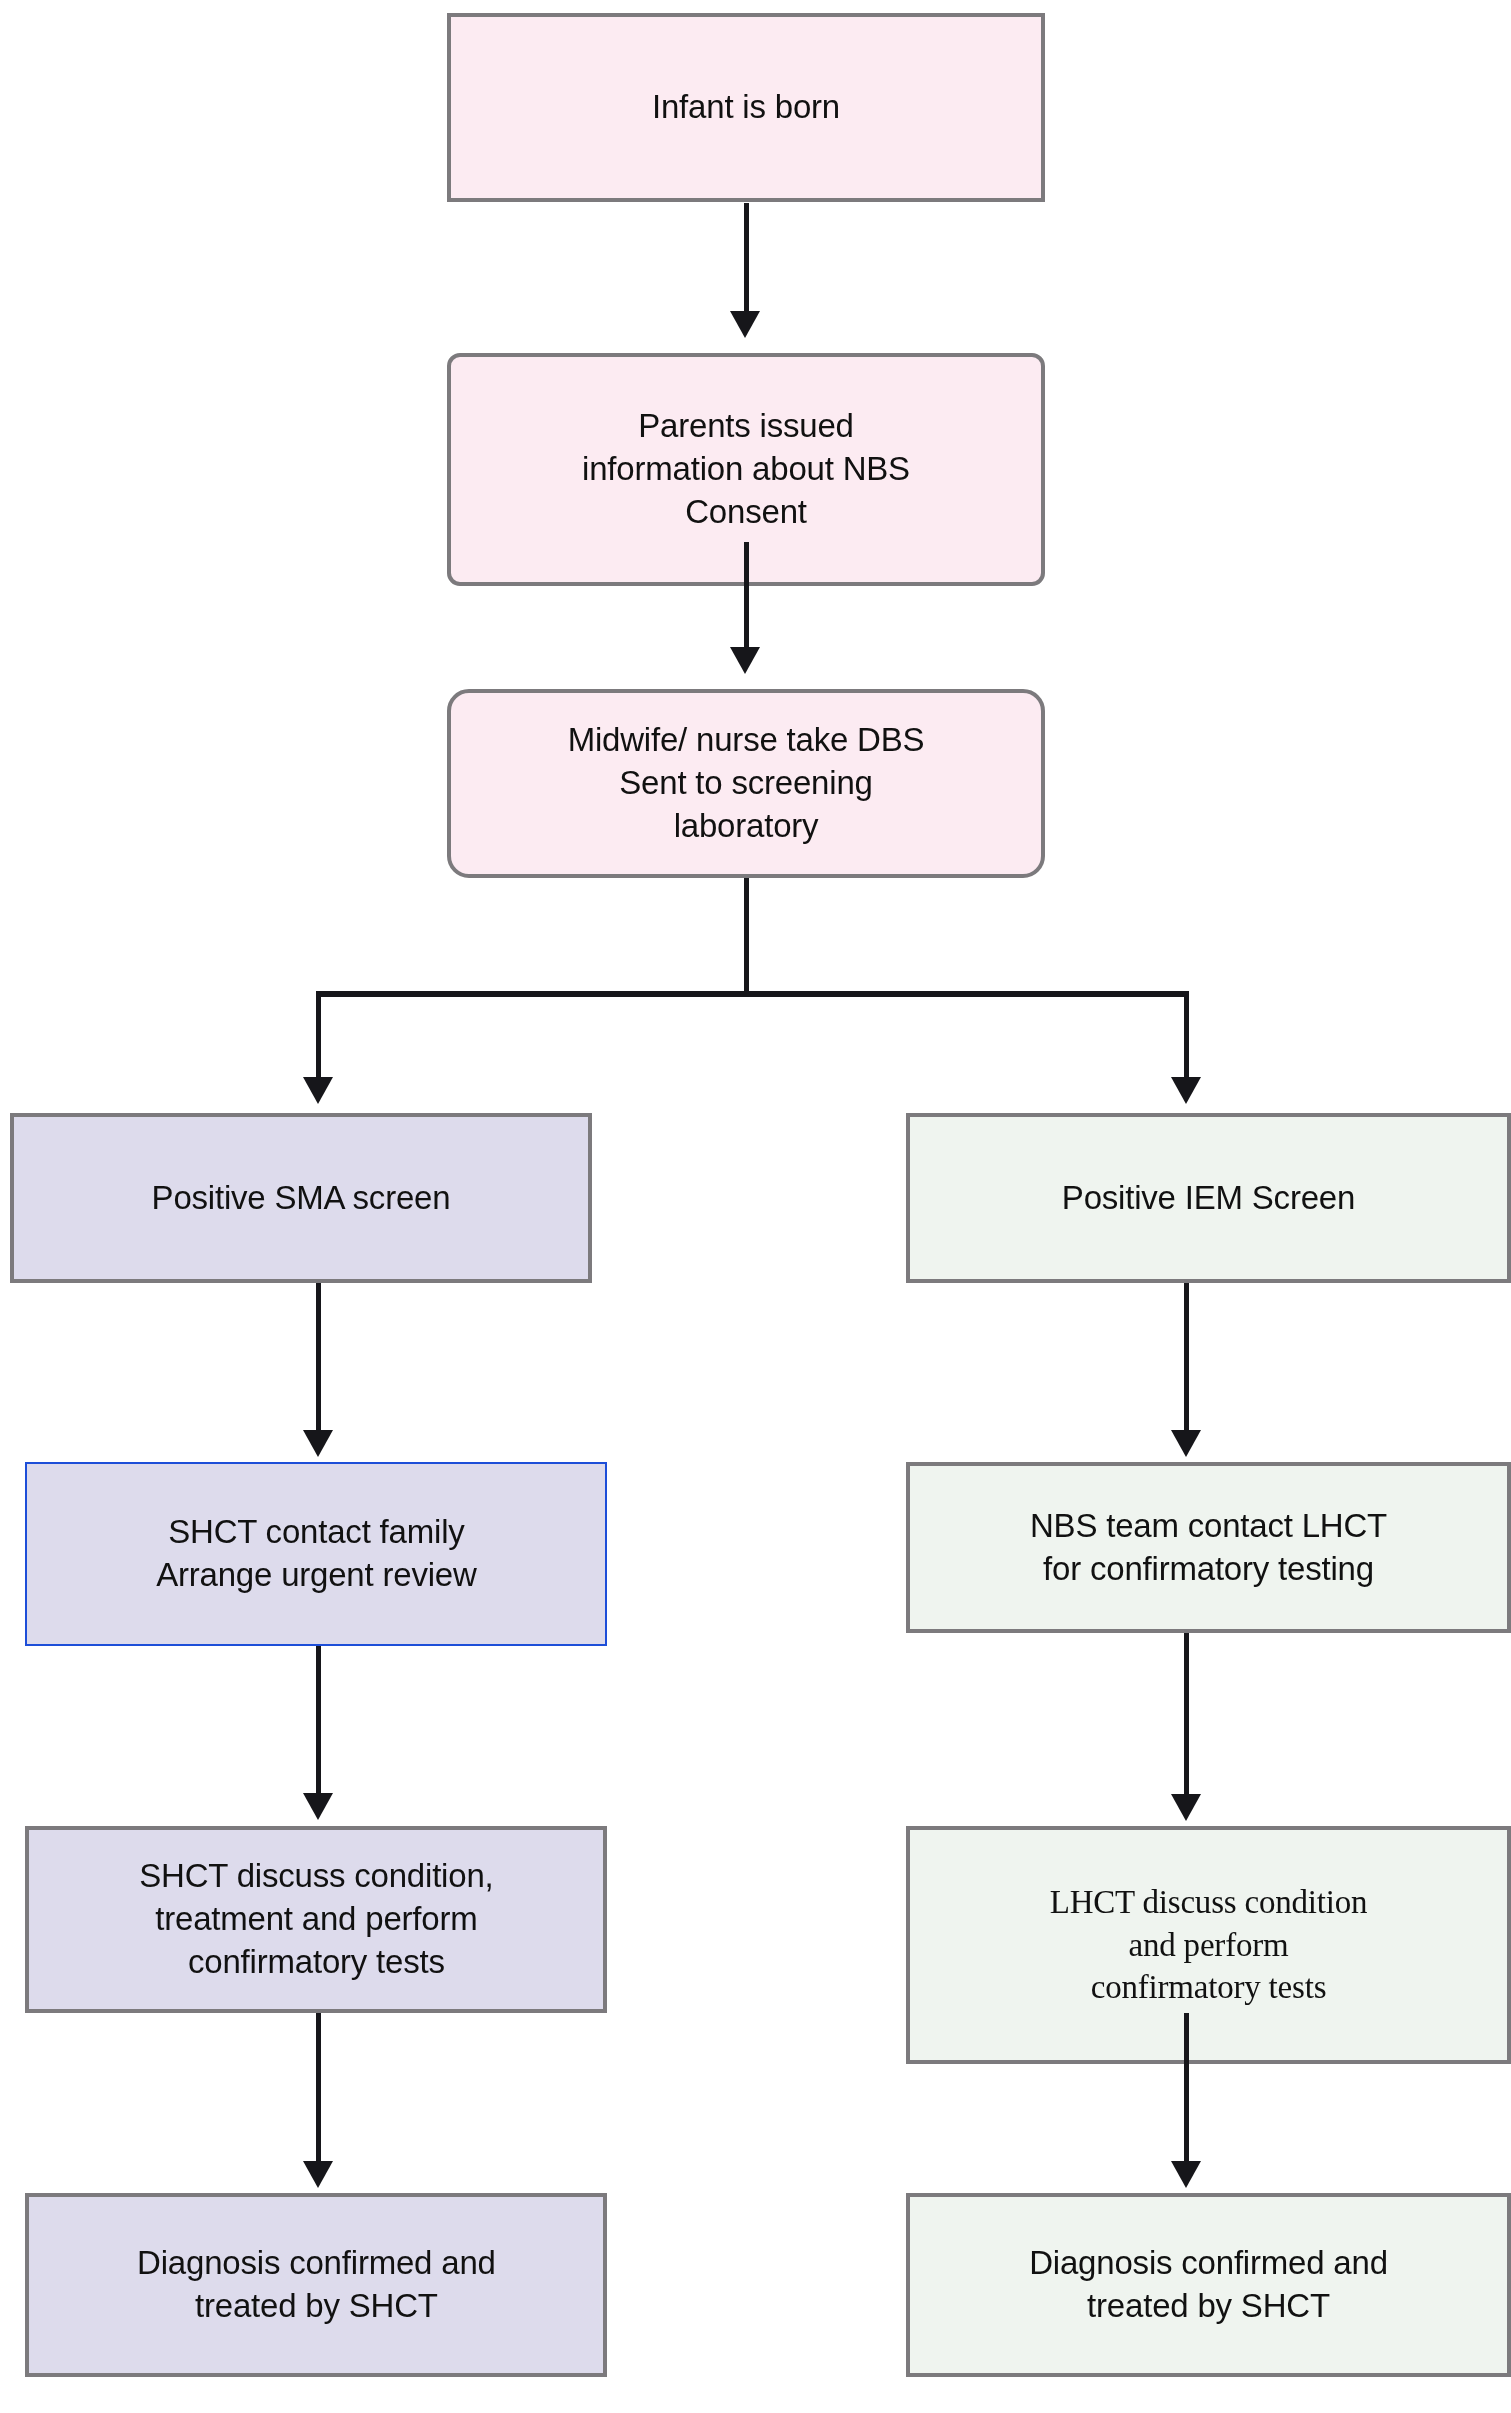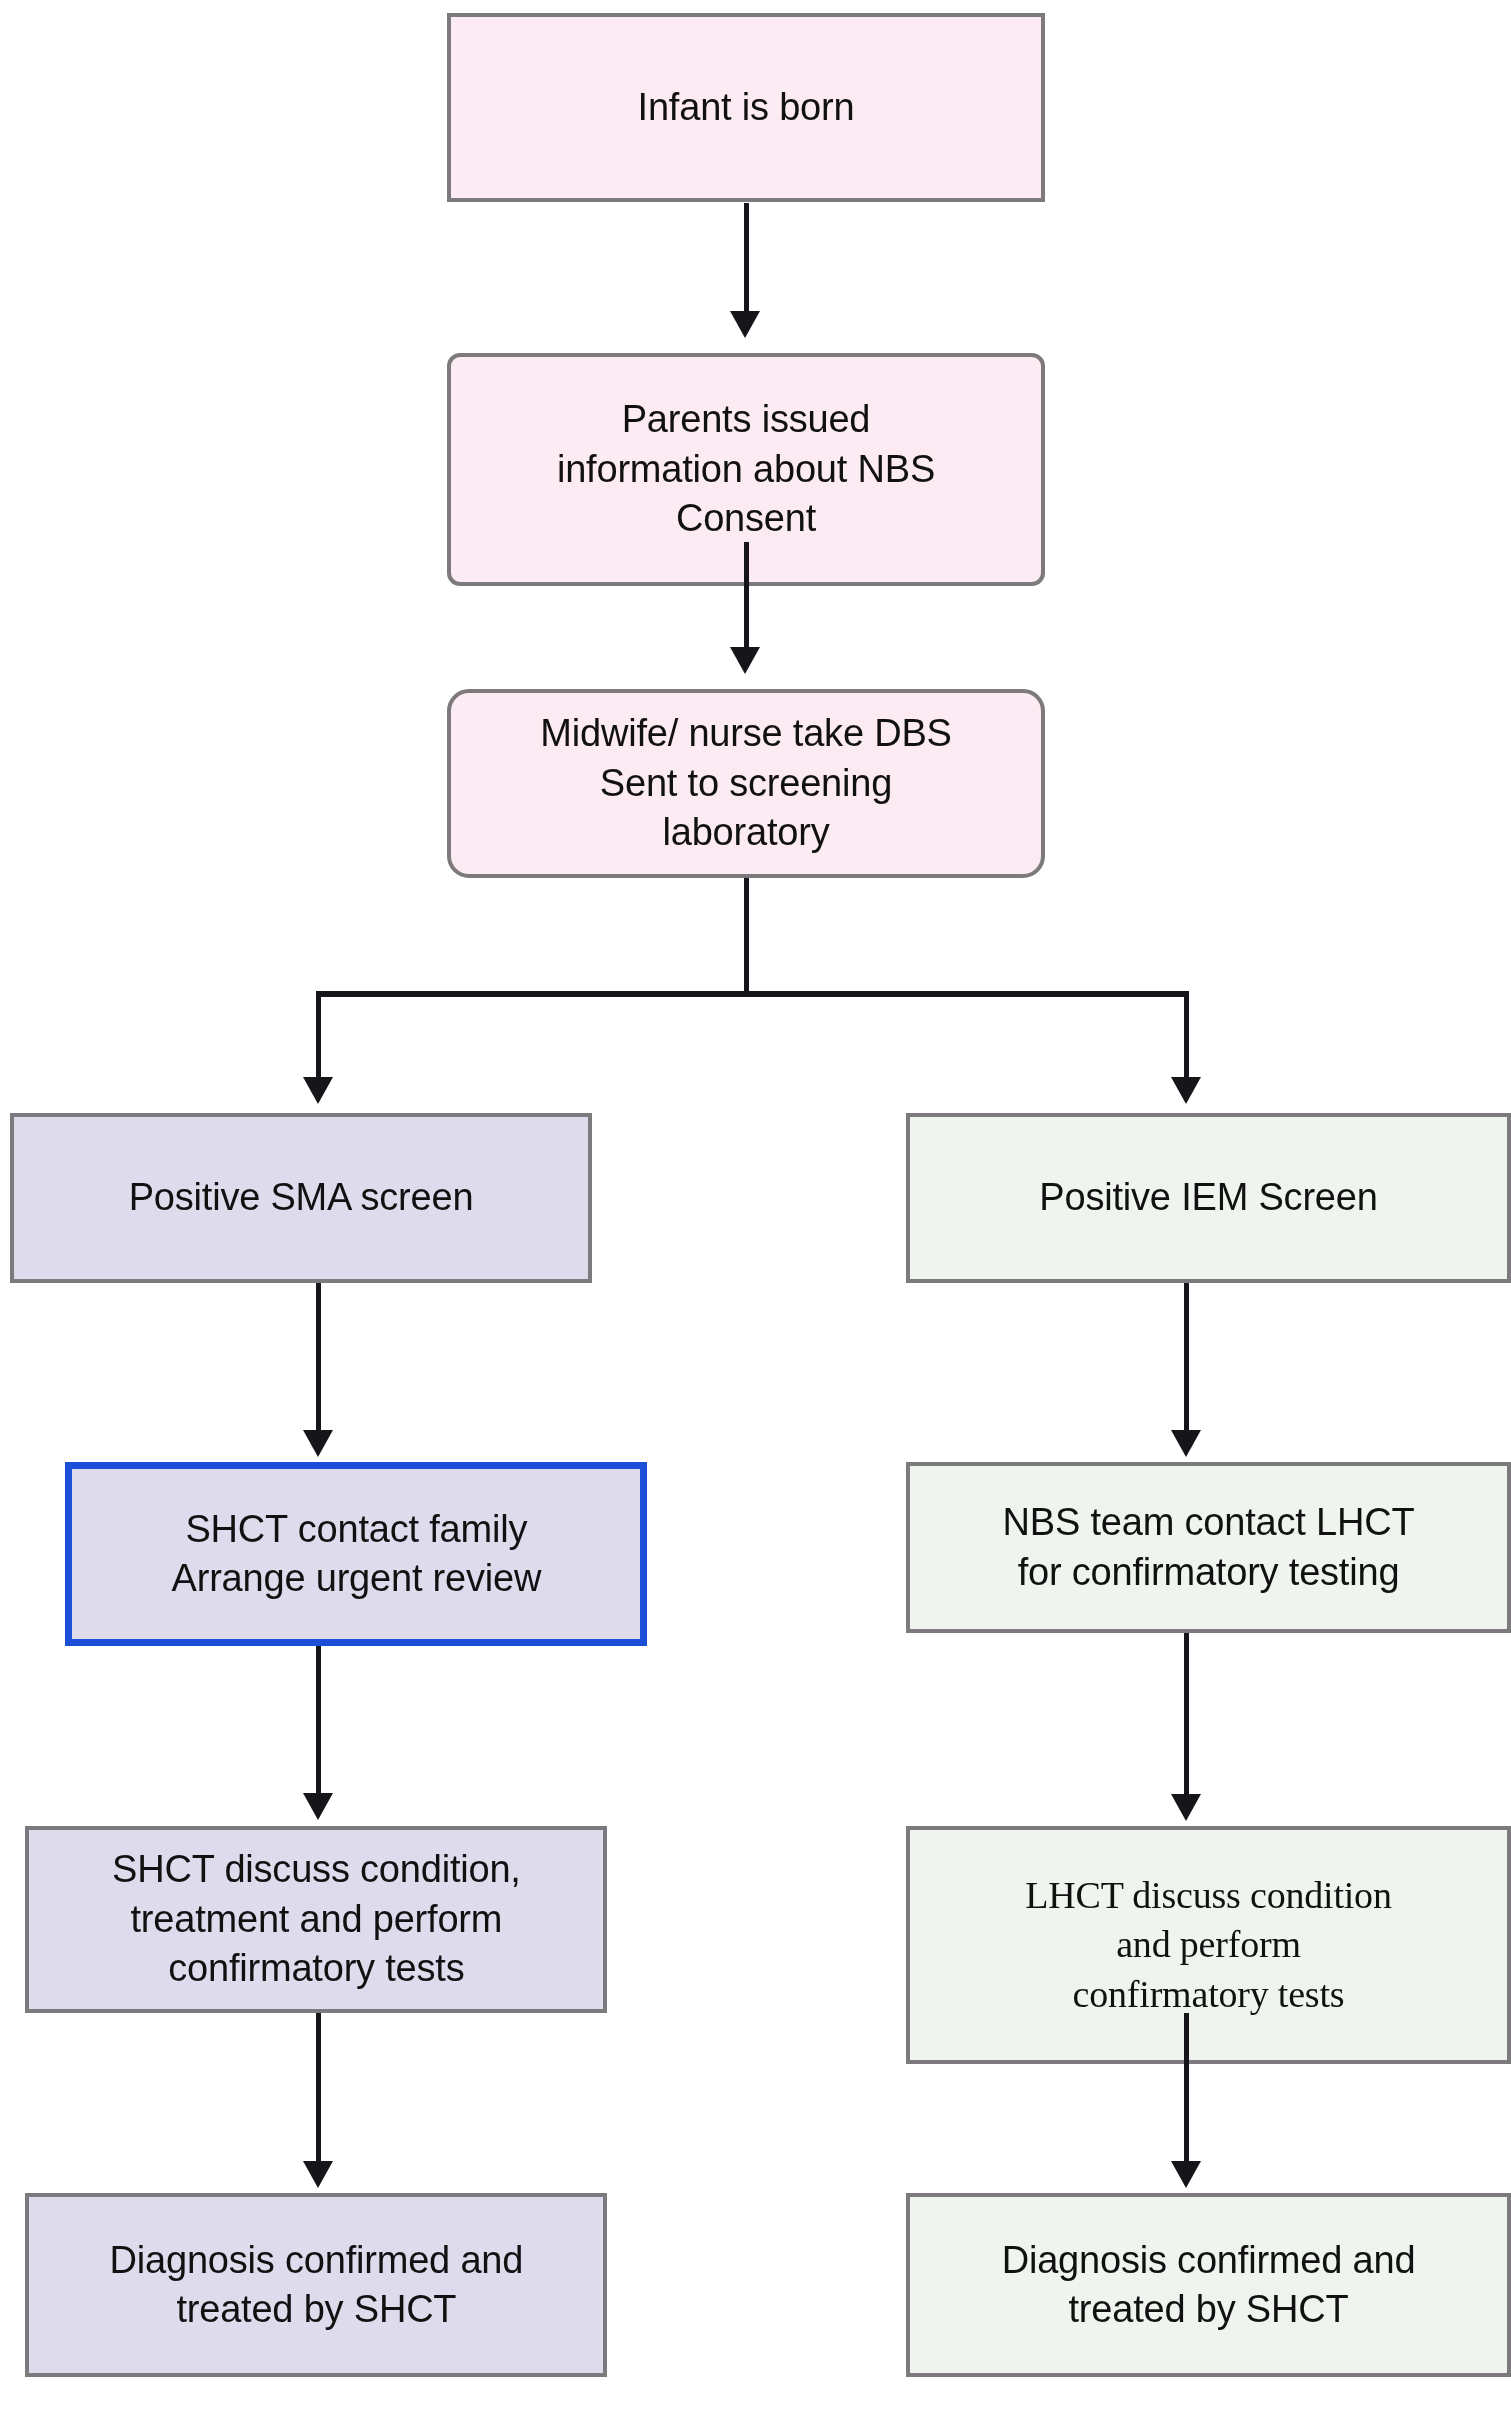--- a/index.html
+++ b/index.html
@@ -22,40 +22,39 @@
     position: absolute;
     box-sizing: border-box;
     display: flex;
     align-items: center;
     justify-content: center;
     text-align: center;
     color: #111111;
     line-height: 1.30;
     padding: 4px 3px;
     white-space: pre-line;
-    font-size: 38px;
+    font-size: 33px;
     letter-spacing: -0.2px;
     font-stretch: condensed;
   }
   .node-pink {
     background: #fcebf2;
     border: 4px solid #7c7a7d;
   }
   .node-purple {
     background: #dddbec;
     border: 4px solid #7c7a7d;
   }
   .node-green {
     background: #eff4ef;
     border: 4px solid #7c7a7d;
     margin-left: 12px;
   }
   .node-emphasis {
-    border: 7px solid #1d4ed8;
-    margin-left: 40px;
+    border: 2px solid #1d4ed8;
   }
   .edge {
     position: absolute;
     background: #16161a;
   }
   .edge-v { width: 4.7px; }
   .edge-h { height: 4.7px; }
   .arrowhead {
     position: absolute;
     width: 0;

